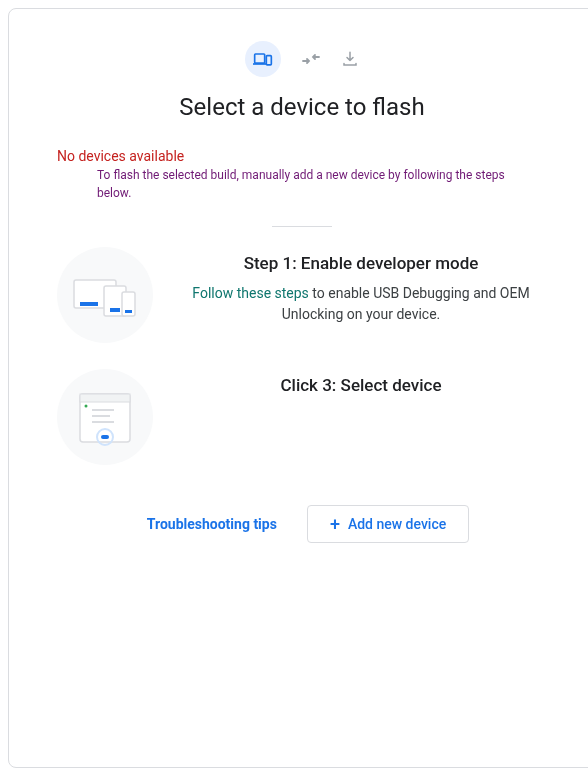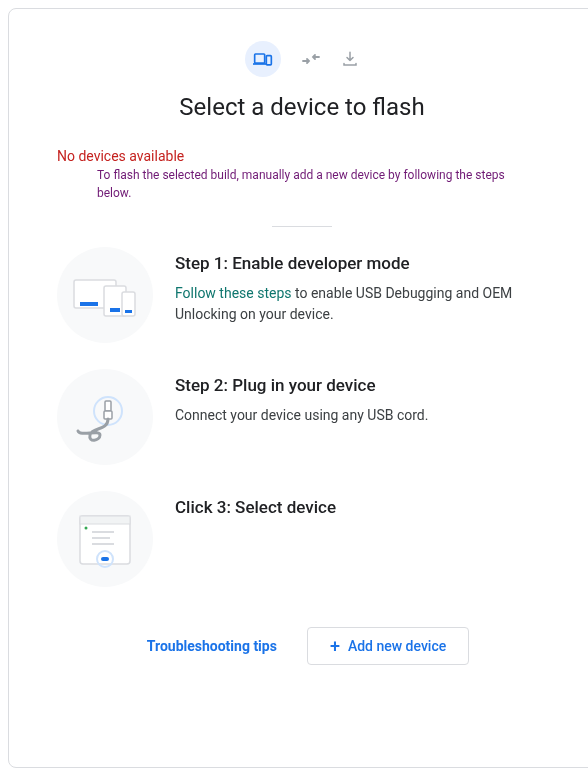--- a/index.html
+++ b/index.html
@@ -71,21 +71,21 @@
   }
   .step-illus {
     width: 96px; height: 96px;
     border-radius: 50%;
     background: #f8f9fa;
     flex: 0 0 96px;
     display: flex;
     align-items: center;
     justify-content: center;
   }
-  .step-text { flex: 1; padding-top: 6px; }
+  .step-text { flex: 1; padding-top: 6px; text-align: center; }
   .step-title {
     font-size: 17px;
     font-weight: 500;
     color: #202124;
     margin-bottom: 10px;
   }
   .step-desc {
     font-size: 14px;
     color: #3c4043;
     line-height: 1.5;
@@ -177,34 +177,20 @@
         </svg>
       </div>
       <div class="step-text">
         <div class="step-title">Step 1: Enable developer mode</div>
         <div class="step-desc">
           <a class="link">Follow these steps</a><span> to enable USB Debugging and OEM Unlocking on your device.</span>
         </div>
       </div>
     </div>
 
-    <div class="step">
-      <div class="step-illus">
-        <svg width="70" height="60" viewBox="0 0 70 60">
-          <circle cx="38" cy="24" r="14" fill="none" stroke="#cfe3fc" stroke-width="2"></circle>
-          <rect x="35" y="14" width="6" height="10" rx="1" fill="#fff" stroke="#9aa0a6" stroke-width="1.5"></rect>
-          <rect x="34" y="24" width="8" height="8" rx="1" fill="#fff" stroke="#9aa0a6" stroke-width="1.5"></rect>
-          <path d="M38 32 C38 44 22 40 20 48 C18 56 30 54 30 48 C30 42 10 50 8 44" fill="none" stroke="#9aa0a6" stroke-width="3" stroke-linecap="round"></path>
-        </svg>
-      </div>
-      <div class="step-text">
-        <div class="step-title">Step 2: Plug in your device</div>
-        <div class="step-desc">Connect your device using any USB cord.</div>
-      </div>
-    </div>
 
     <div class="step">
       <div class="step-illus">
         <svg width="70" height="70" viewBox="0 0 70 70">
           <rect x="10" y="12" width="50" height="48" rx="3" fill="#fff" stroke="#dadce0" stroke-width="1.5"></rect>
           <rect x="10" y="12" width="50" height="8" fill="#f1f3f4" stroke="#dadce0" stroke-width="1"></rect>
           <line x1="22" y1="28" x2="44" y2="28" stroke="#dadce0" stroke-width="2"></line>
           <line x1="22" y1="34" x2="40" y2="34" stroke="#dadce0" stroke-width="2"></line>
           <line x1="22" y1="40" x2="44" y2="40" stroke="#dadce0" stroke-width="2"></line>
           <circle cx="35" cy="55" r="8" fill="none" stroke="#cfe3fc" stroke-width="2"></circle>

